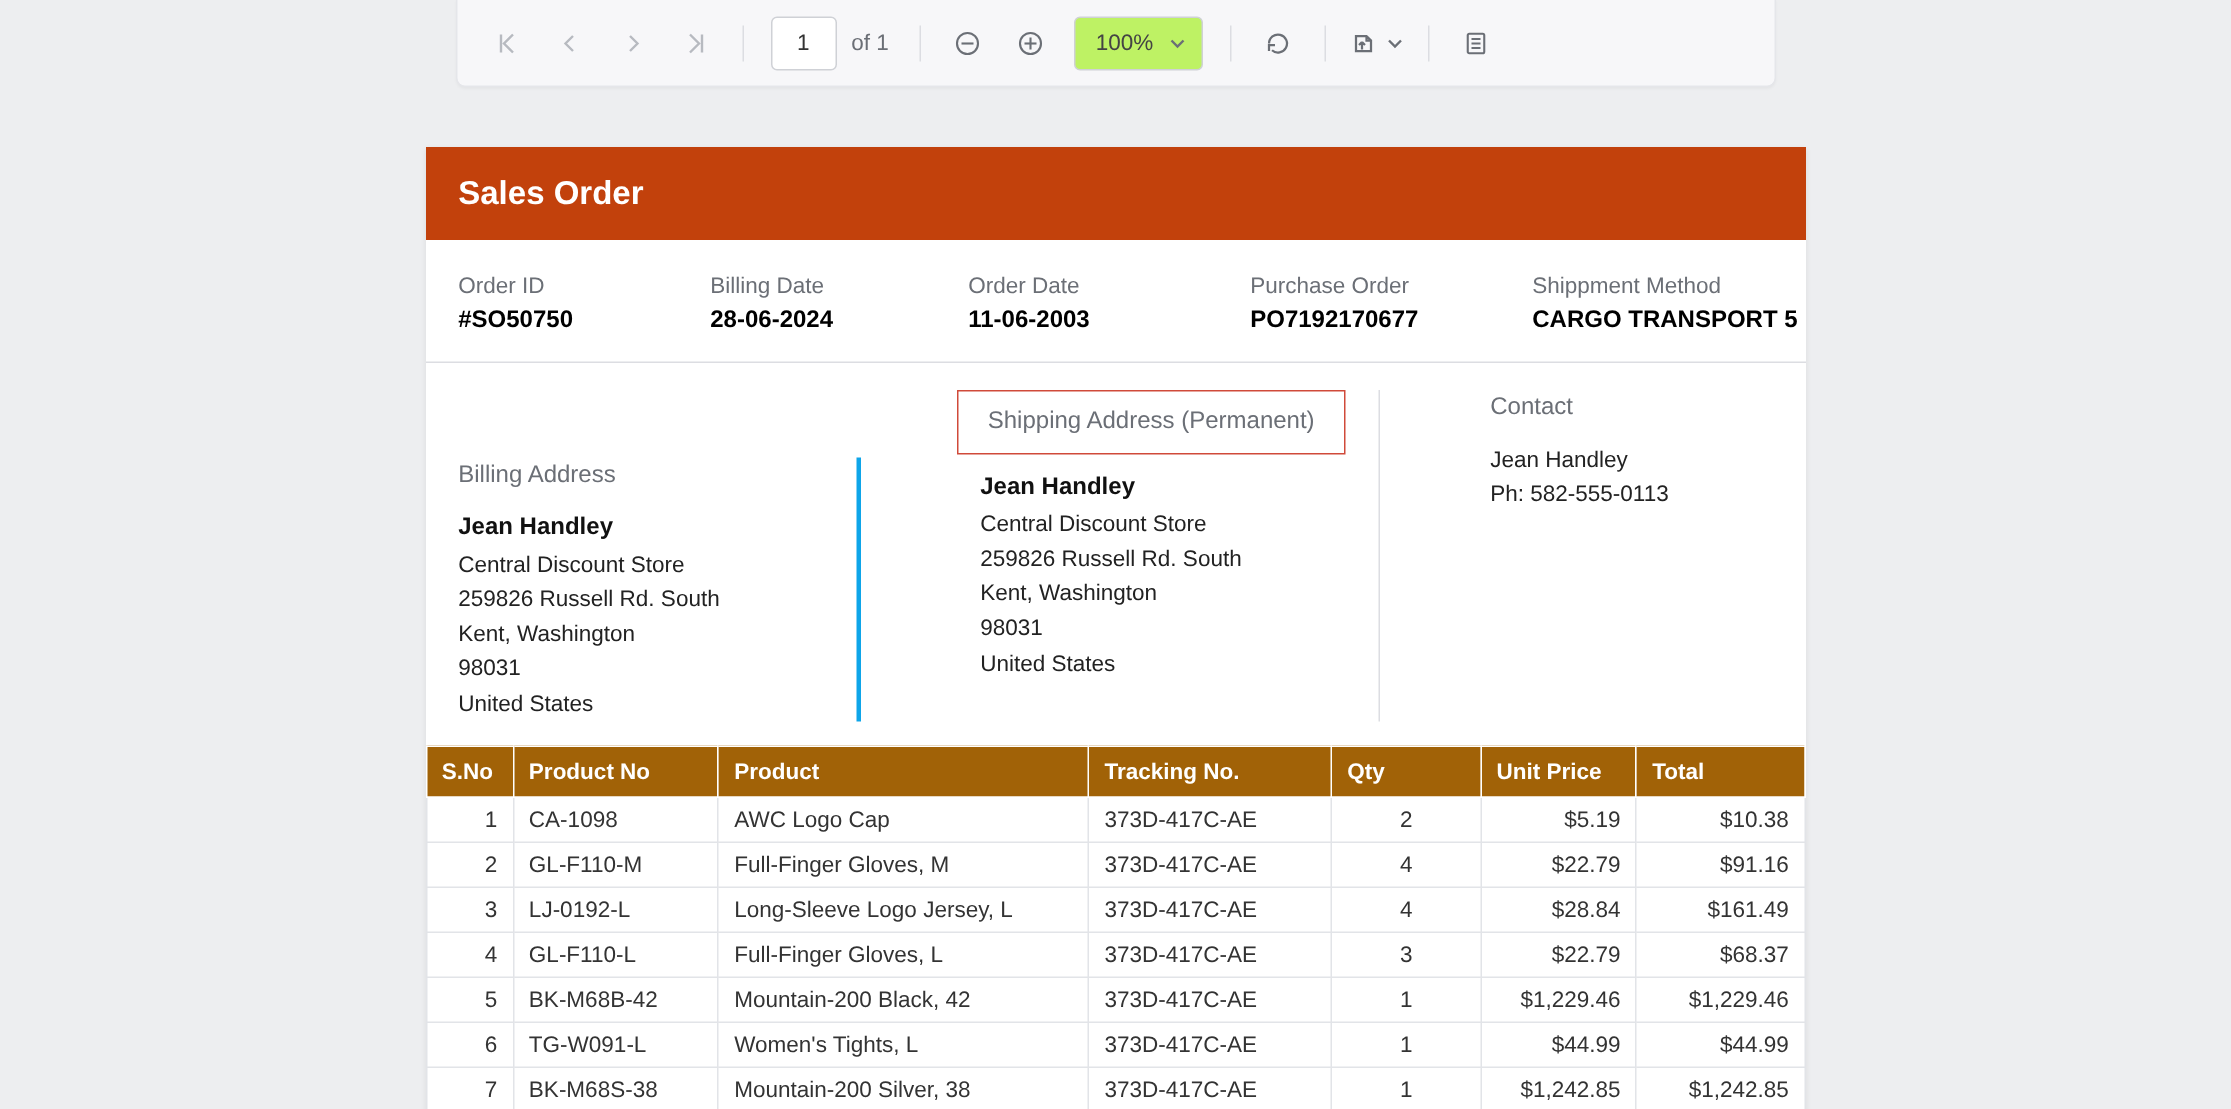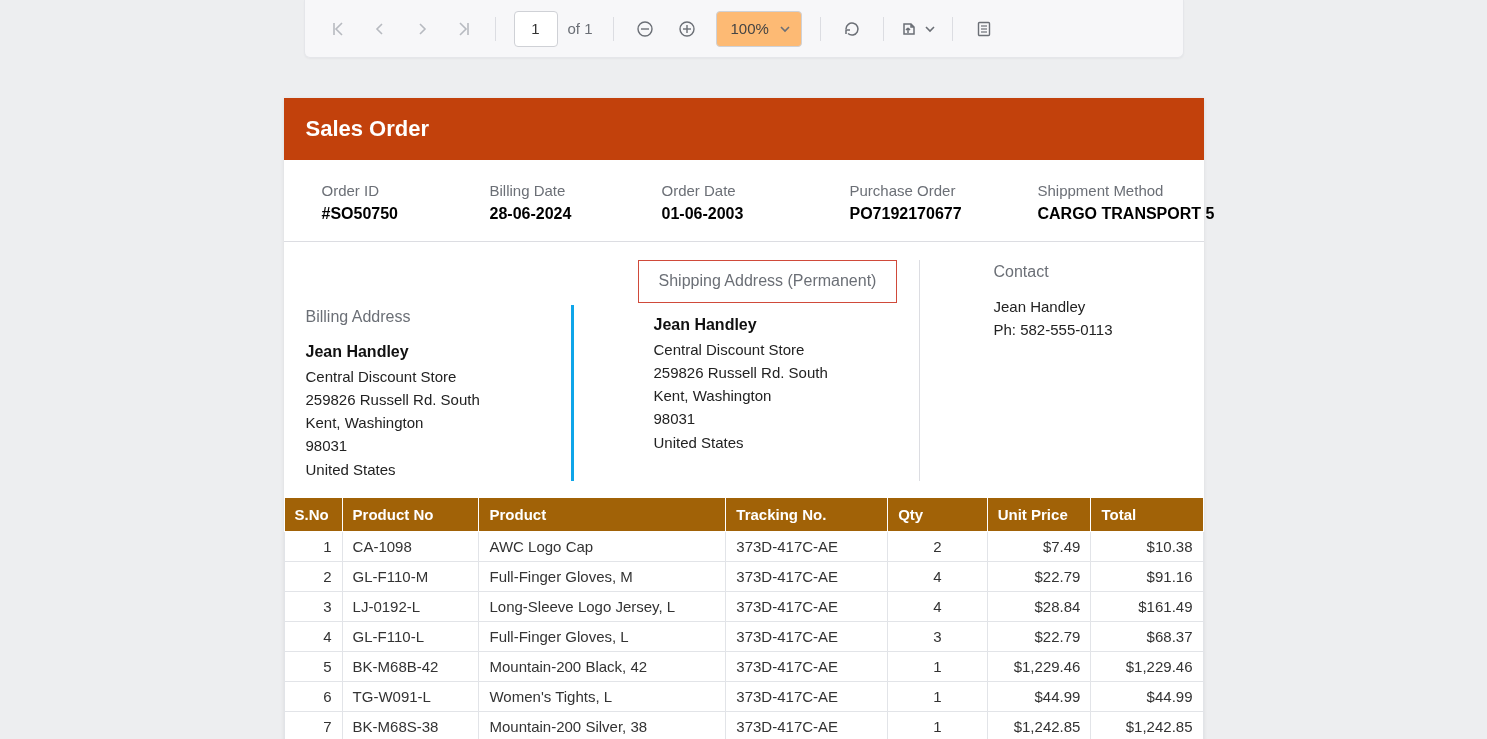--- a/index.html
+++ b/index.html
@@ -60,21 +60,21 @@
   }
   .page-of {
     color: #6b6f76;
     font-size: 15px;
     padding-right: 8px;
   }
   .zoom-select {
     height: 36px;
     border: 1px solid #cfd1d6;
     border-radius: 4px;
-    background: #fdba74;
+    background: #bef264;
     display: flex;
     align-items: center;
     padding: 0 10px 0 14px;
     gap: 10px;
     font-size: 15px;
     color: #444;
     cursor: pointer;
     margin: 0 6px 0 6px;
   }
   .chev-down {
@@ -102,21 +102,21 @@
     font-weight: 700;
     font-size: 22px;
     padding: 18px 22px;
   }
   .meta-row {
     display: flex;
     padding: 22px 22px 18px;
     border-bottom: 1px solid #dcdde2;
   }
   .meta-block { flex: none; }
-  .mb-orderid { width: 168px; margin-left: 16px; }
+  .mb-orderid { width: 168px; }
   .mb-billing { width: 172px; }
   .mb-orderdate { width: 188px; }
   .mb-po { width: 188px; }
   .mb-ship { width: 200px; }
   .meta-label {
     color: #6b6f76;
     font-size: 15px;
     margin-bottom: 6px;
   }
   .meta-value {
@@ -290,21 +290,21 @@
       <div class="meta-block mb-orderid">
         <div class="meta-label">Order ID</div>
         <div class="meta-value">#SO50750</div>
       </div>
       <div class="meta-block mb-billing">
         <div class="meta-label">Billing Date</div>
         <div class="meta-value">28-06-2024</div>
       </div>
       <div class="meta-block mb-orderdate">
         <div class="meta-label">Order Date</div>
-        <div class="meta-value">01-06-2003</div>
+        <div class="meta-value">11-06-2003</div>
       </div>
       <div class="meta-block mb-po">
         <div class="meta-label">Purchase Order</div>
         <div class="meta-value">PO7192170677</div>
       </div>
       <div class="meta-block mb-ship">
         <div class="meta-label">Shippment Method</div>
         <div class="meta-value">CARGO TRANSPORT 5</div>
       </div>
     </div>
@@ -347,21 +347,21 @@
           <th class="col-total">Total</th>
         </tr>
       </thead>
       <tbody id="items-body">
           <tr>
             <td class="col-sno">1</td>
             <td class="col-pno">CA-1098</td>
             <td class="col-prod">AWC Logo Cap</td>
             <td class="col-track">373D-417C-AE</td>
             <td class="col-qty">2</td>
-            <td class="col-unit">$7.49</td>
+            <td class="col-unit">$5.19</td>
             <td class="col-total">$10.38</td>
           </tr>
           <tr>
             <td class="col-sno">2</td>
             <td class="col-pno">GL-F110-M</td>
             <td class="col-prod">Full-Finger Gloves, M</td>
             <td class="col-track">373D-417C-AE</td>
             <td class="col-qty">4</td>
             <td class="col-unit">$22.79</td>
             <td class="col-total">$91.16</td>

